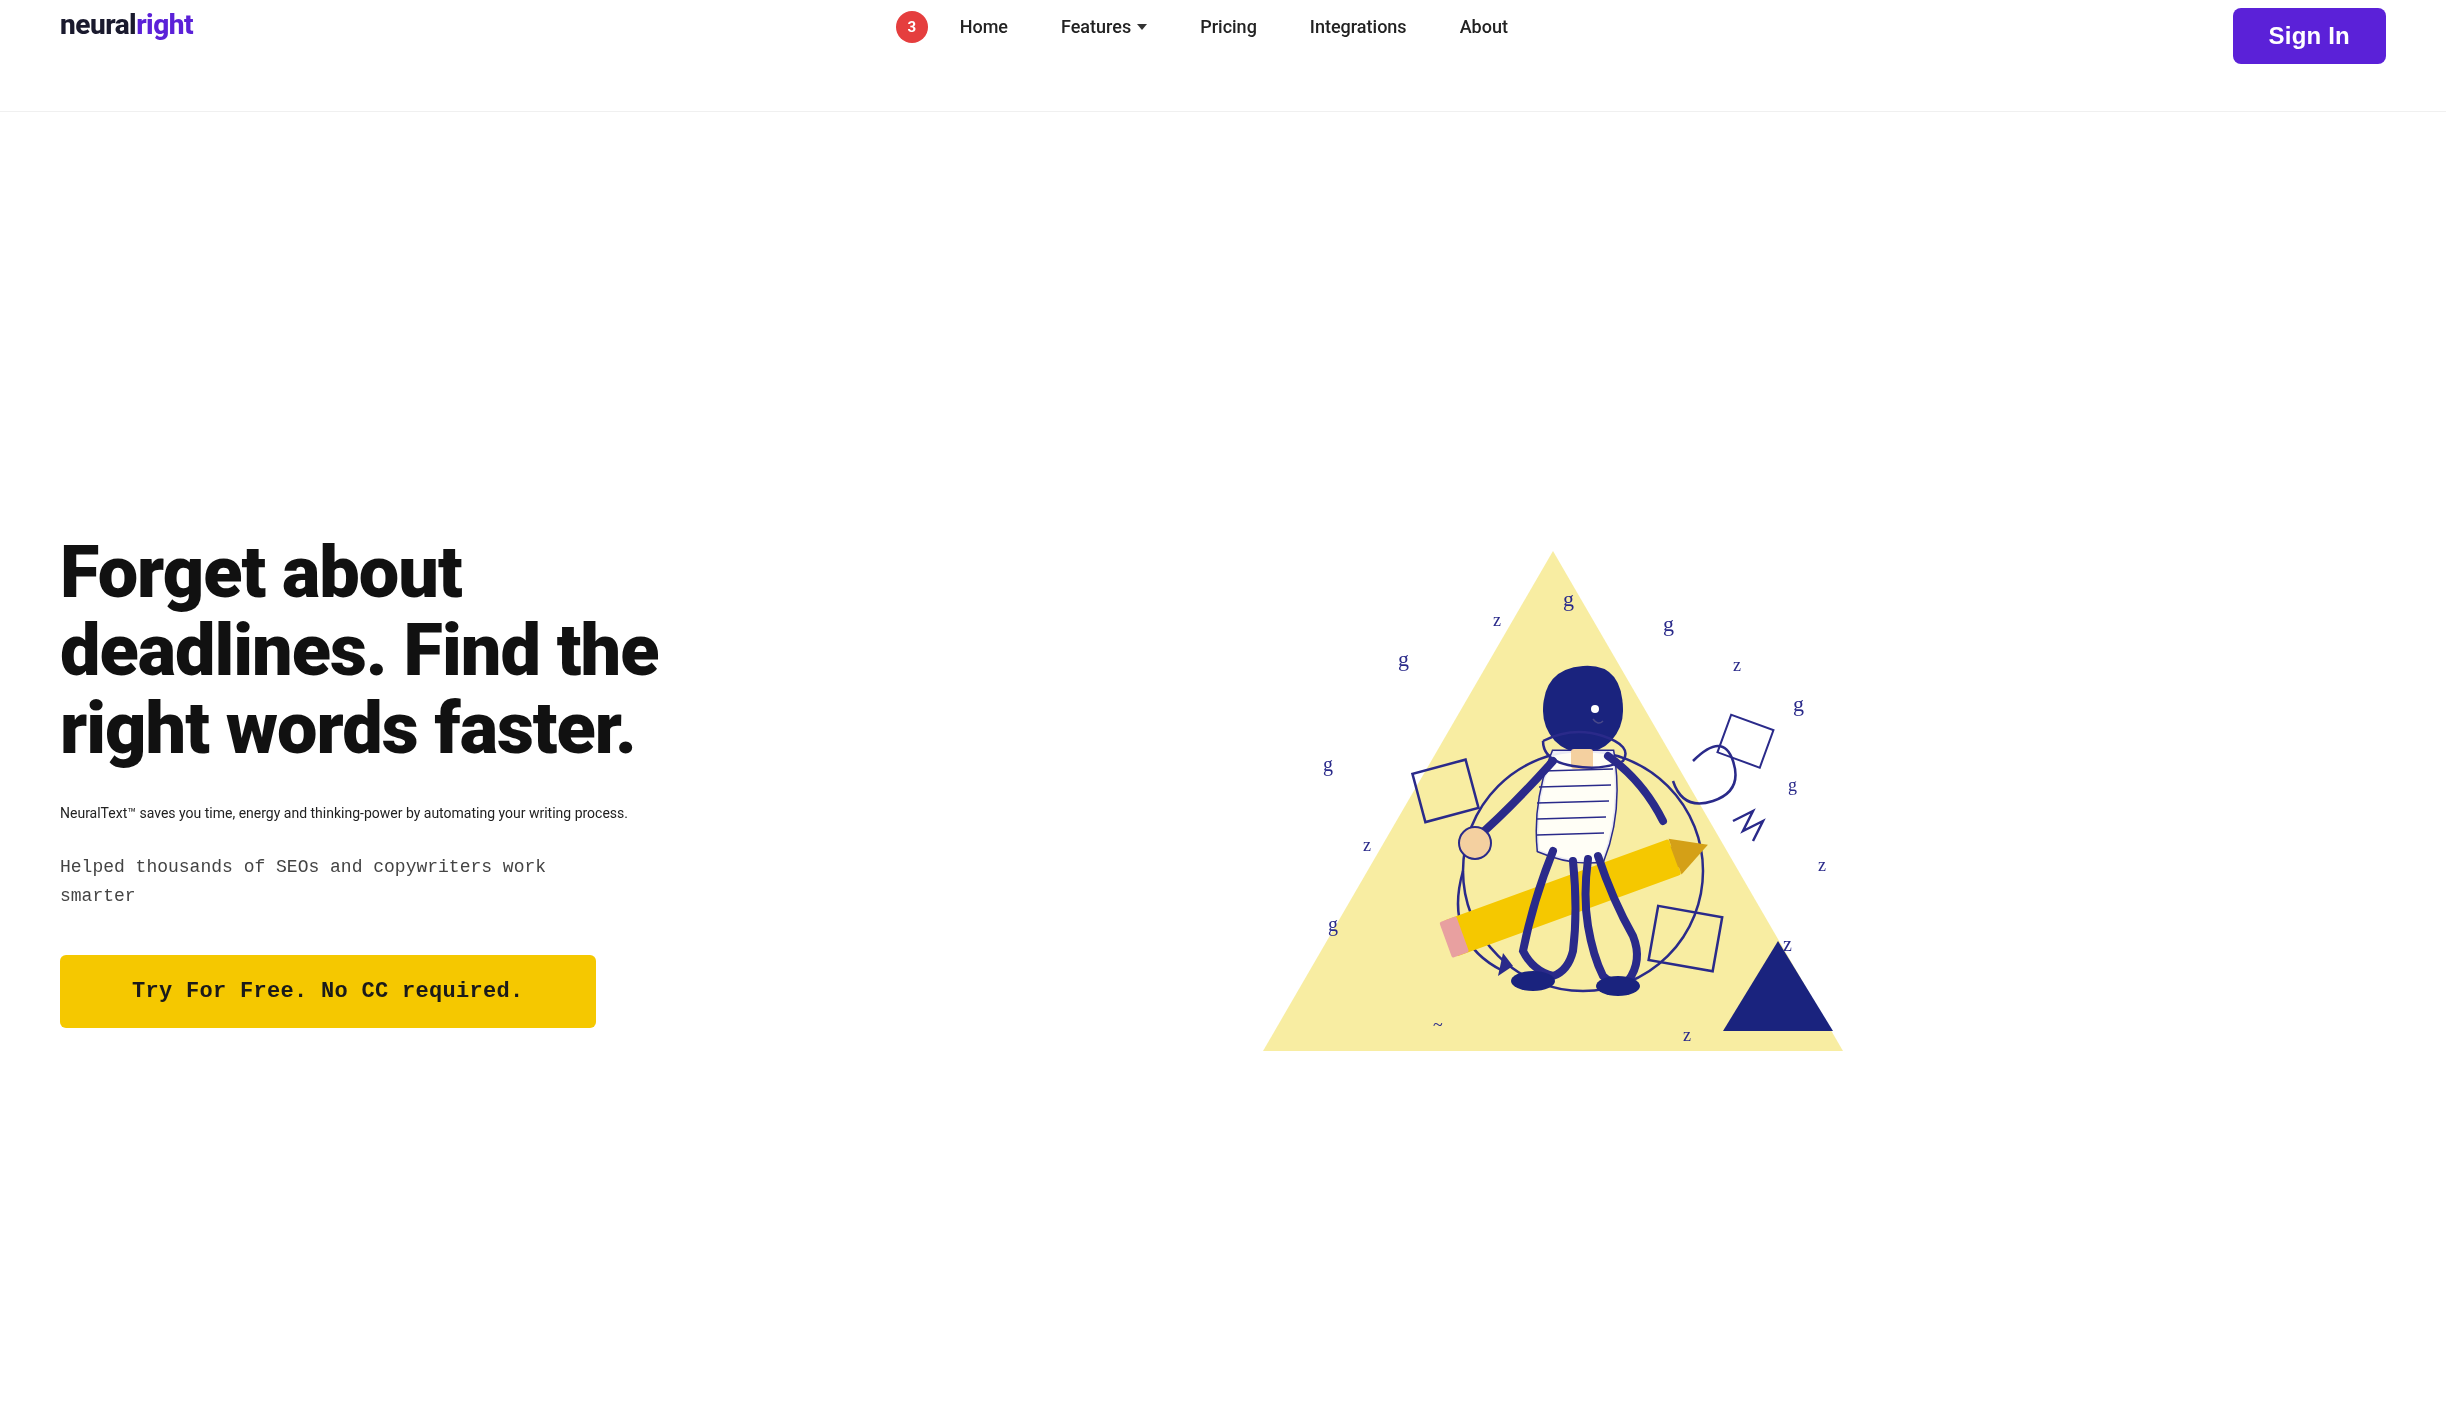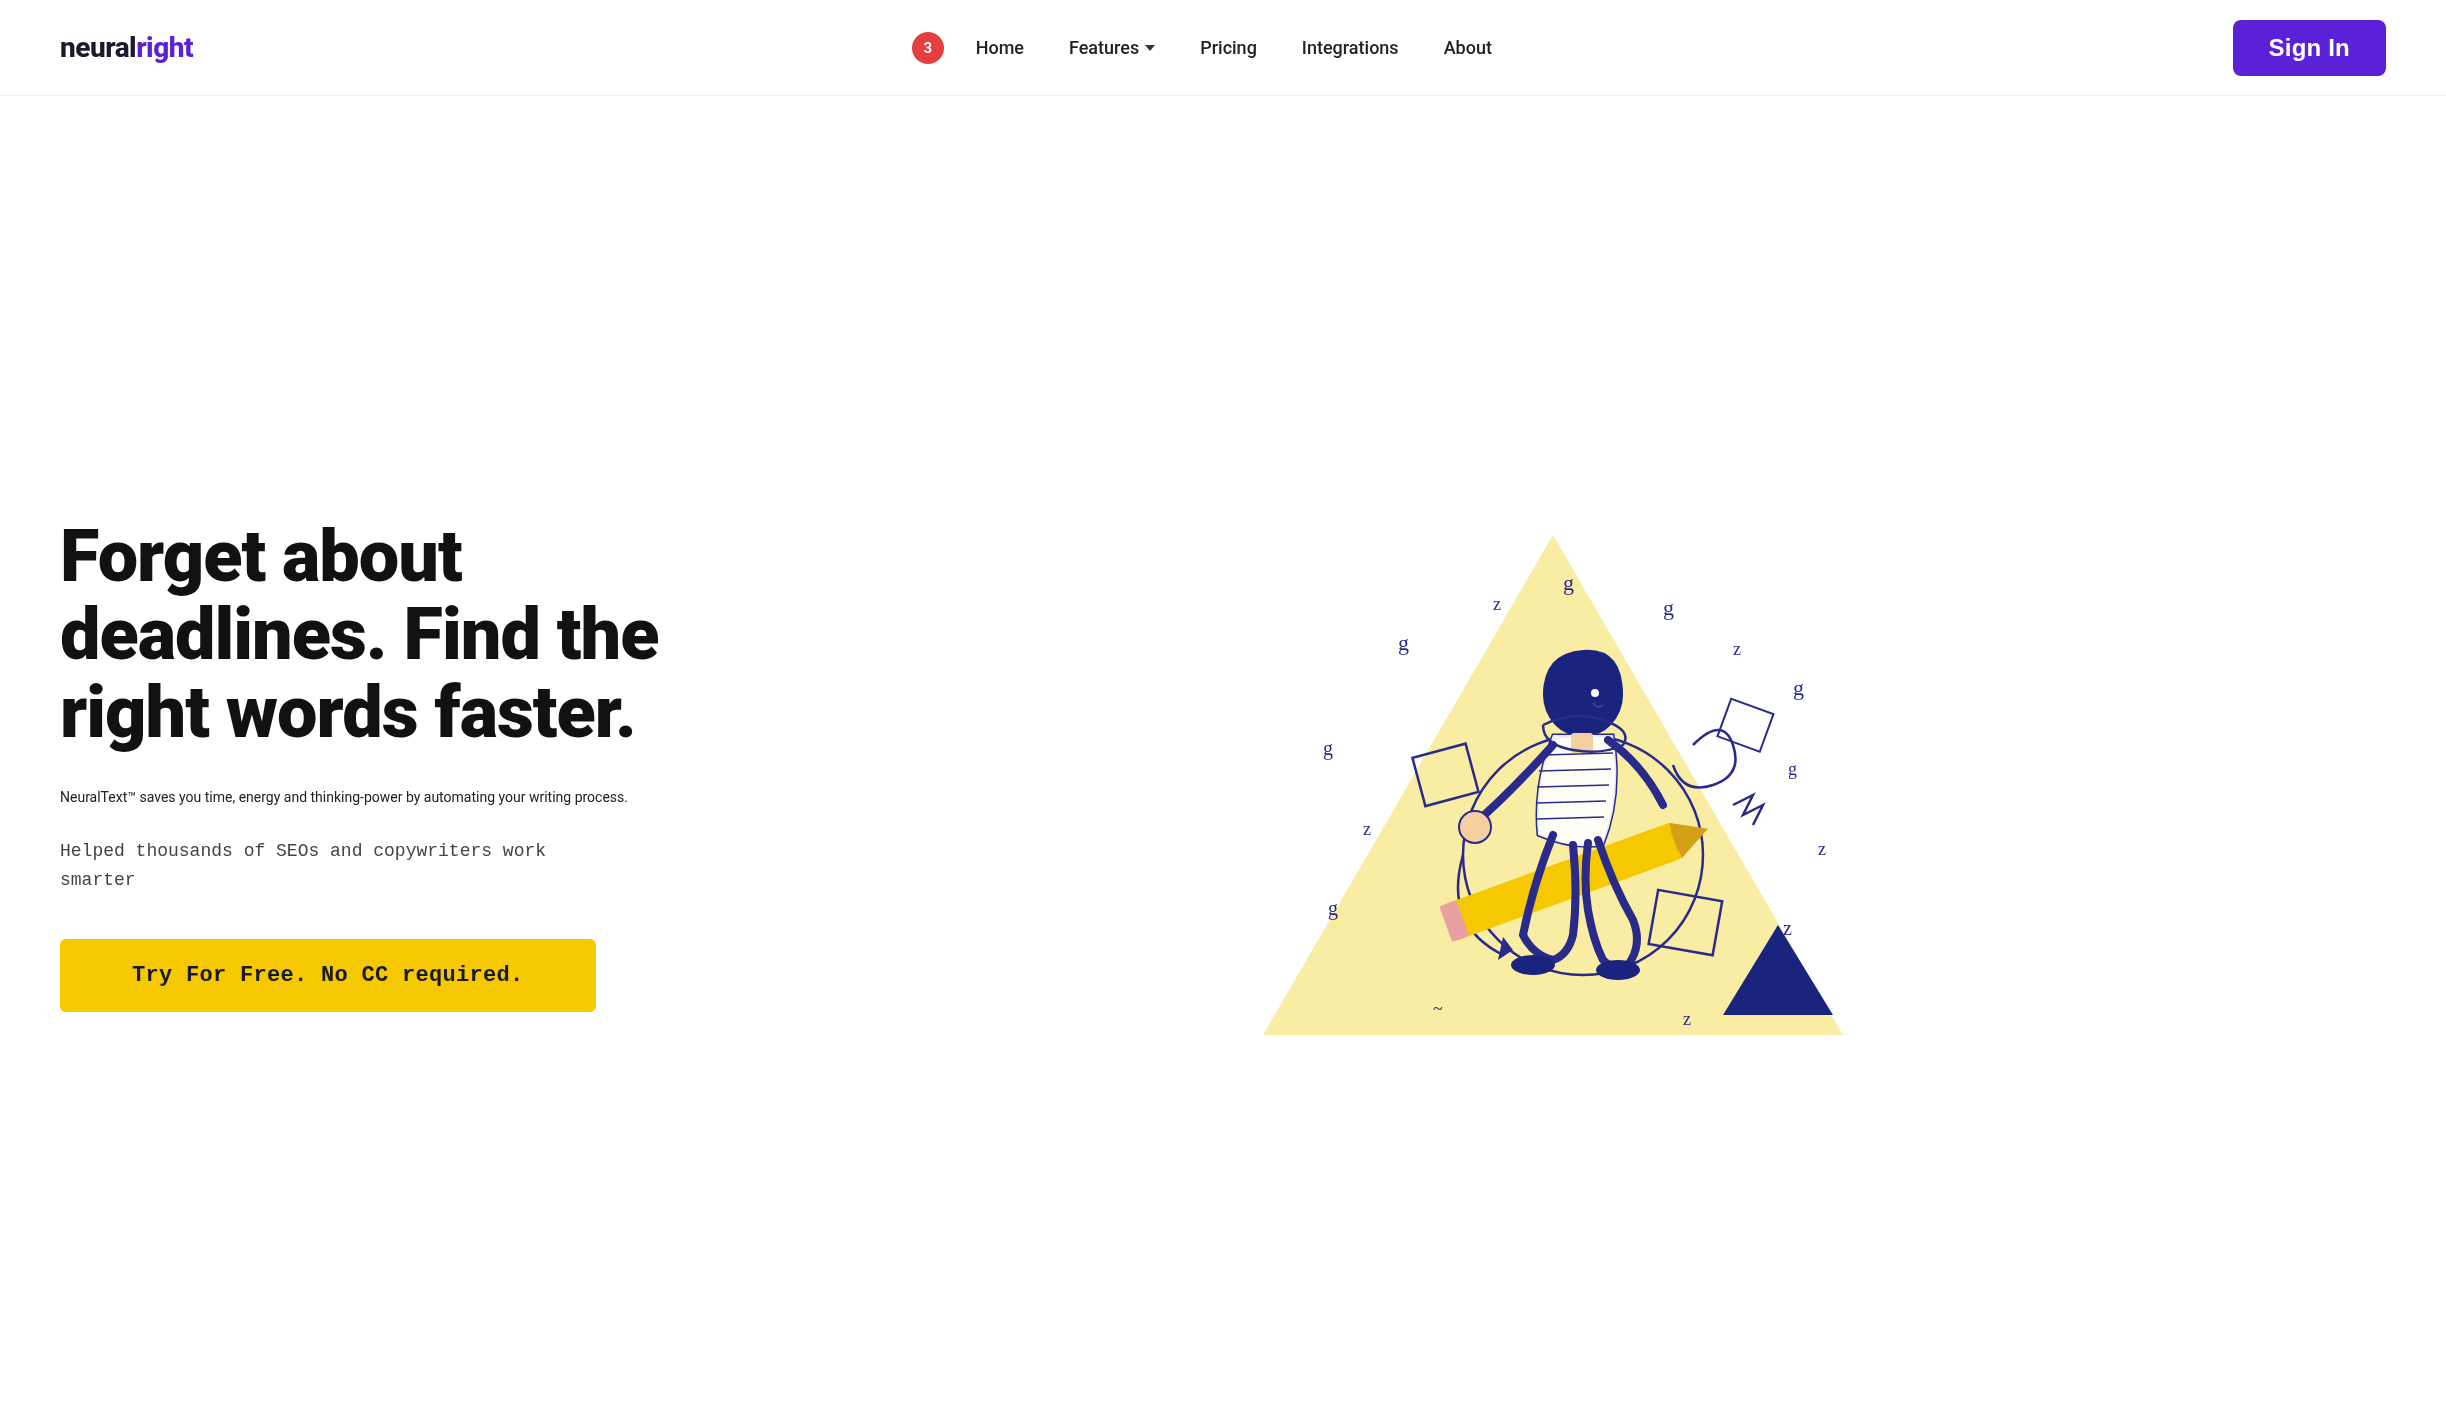--- a/index.html
+++ b/index.html
@@ -6,24 +6,24 @@
     body {
       font-family: -apple-system, BlinkMacSystemFont, 'Segoe UI', Roboto, sans-serif;
       background: #fff;
       overflow-x: hidden;
       min-height: 100vh;
     }
 
     
     nav {
       display: flex;
-      align-items: center;
+      align-items: flex-start;
       justify-content: space-between;
-      padding: 0 60px;
-      height: 96px;
+      padding: 8px 60px;
+      height: 112px;
       border-bottom: 1px solid #f0f0f0;
       position: relative;
       z-index: 10;
     }
 
     .logo {
       display: flex;
       align-items: center;
       font-size: 28px;
       font-weight: 800;
@@ -48,21 +48,21 @@
       align-items: center;
       justify-content: center;
       color: #fff;
       font-size: 15px;
       font-weight: 700;
     }
 
     .nav-links {
       display: flex;
       align-items: center;
-      gap: 1px;
+      gap: 9px;
       list-style: none;
     }
 
     .nav-links li a {
       text-decoration: none;
       color: #222;
       font-size: 18px;
       font-weight: 500;
       padding: 8px 22px;
       display: flex;

